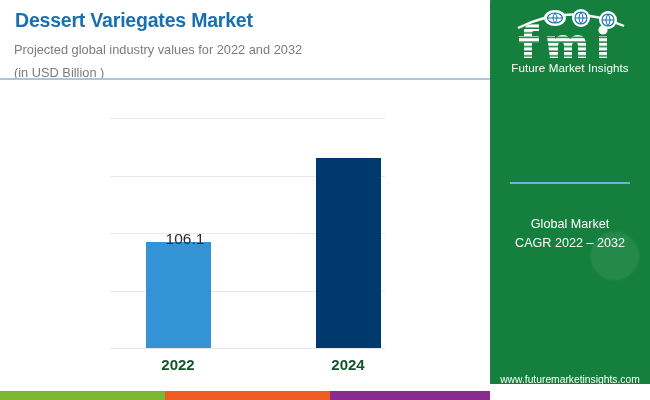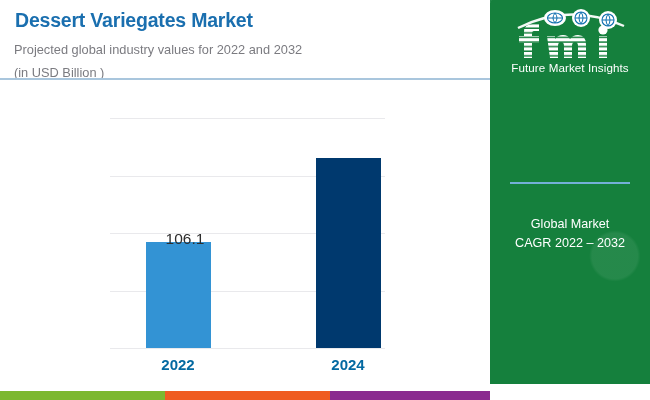--- a/index.html
+++ b/index.html
@@ -82,21 +82,21 @@
     font-size: 15.5px;
     color: #2d2d2d;
     white-space: nowrap;
   }
 
   .bar-category {
     position: absolute;
     text-align: center;
     font-size: 15px;
     font-weight: bold;
-    color: #0369a1;
+    color: #14532d;
     white-space: nowrap;
   }
 
   
   .right-panel {
     position: absolute;
     left: 490px; top: 0;
     width: 160px; height: 384px;
     background: #15803d;
     overflow: hidden;
@@ -264,15 +264,16 @@
       </div>
       <div class="logo-tagline">Future Market Insights</div>
     </div>
 
 
     <div class="cagr-divider"></div>
 
     <div class="cagr-caption">Global Market
 CAGR 2022 – 2032</div>
 
+    <div class="site-url">www.futuremarketinsights.com</div>
   </div>
 
 </div>
 
 </body></html>

